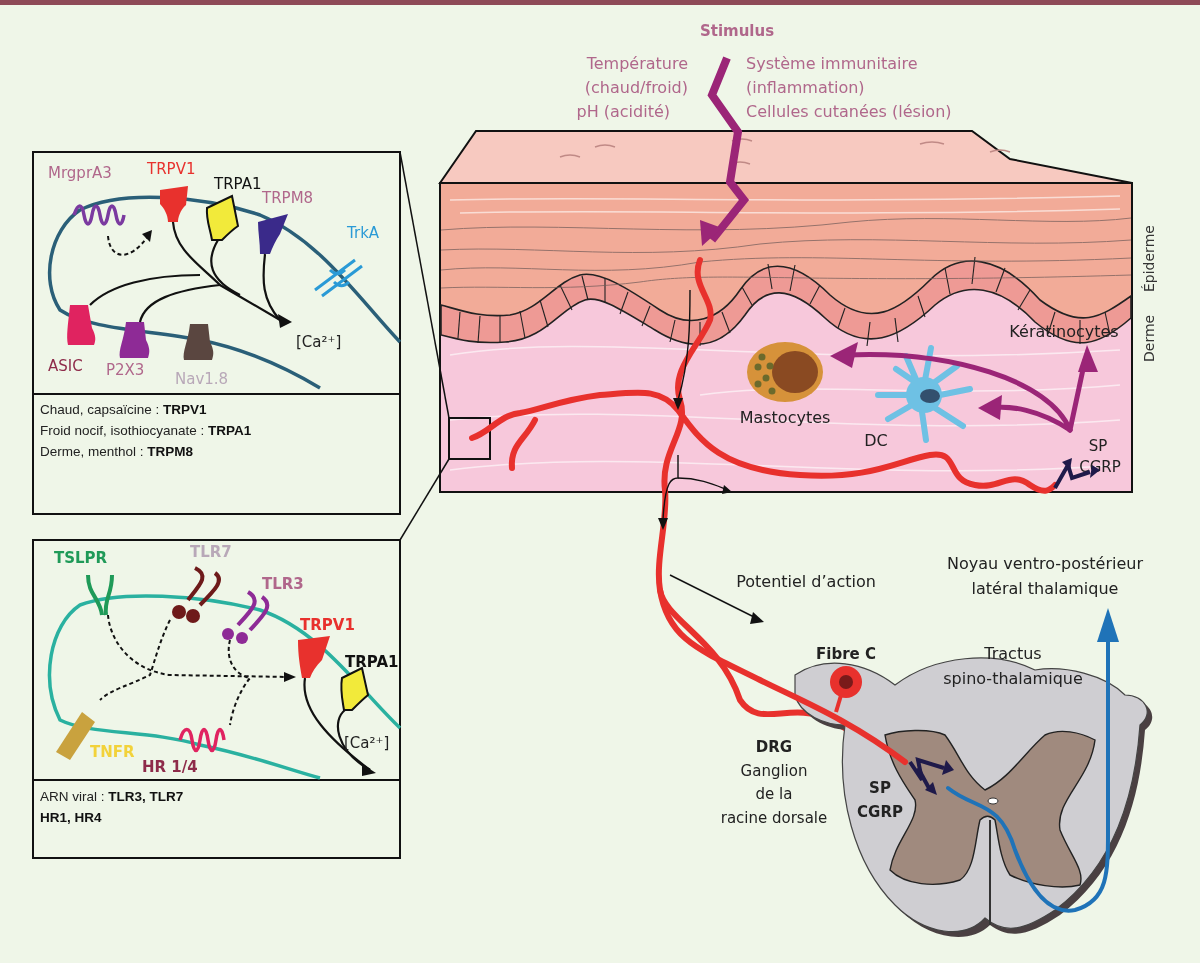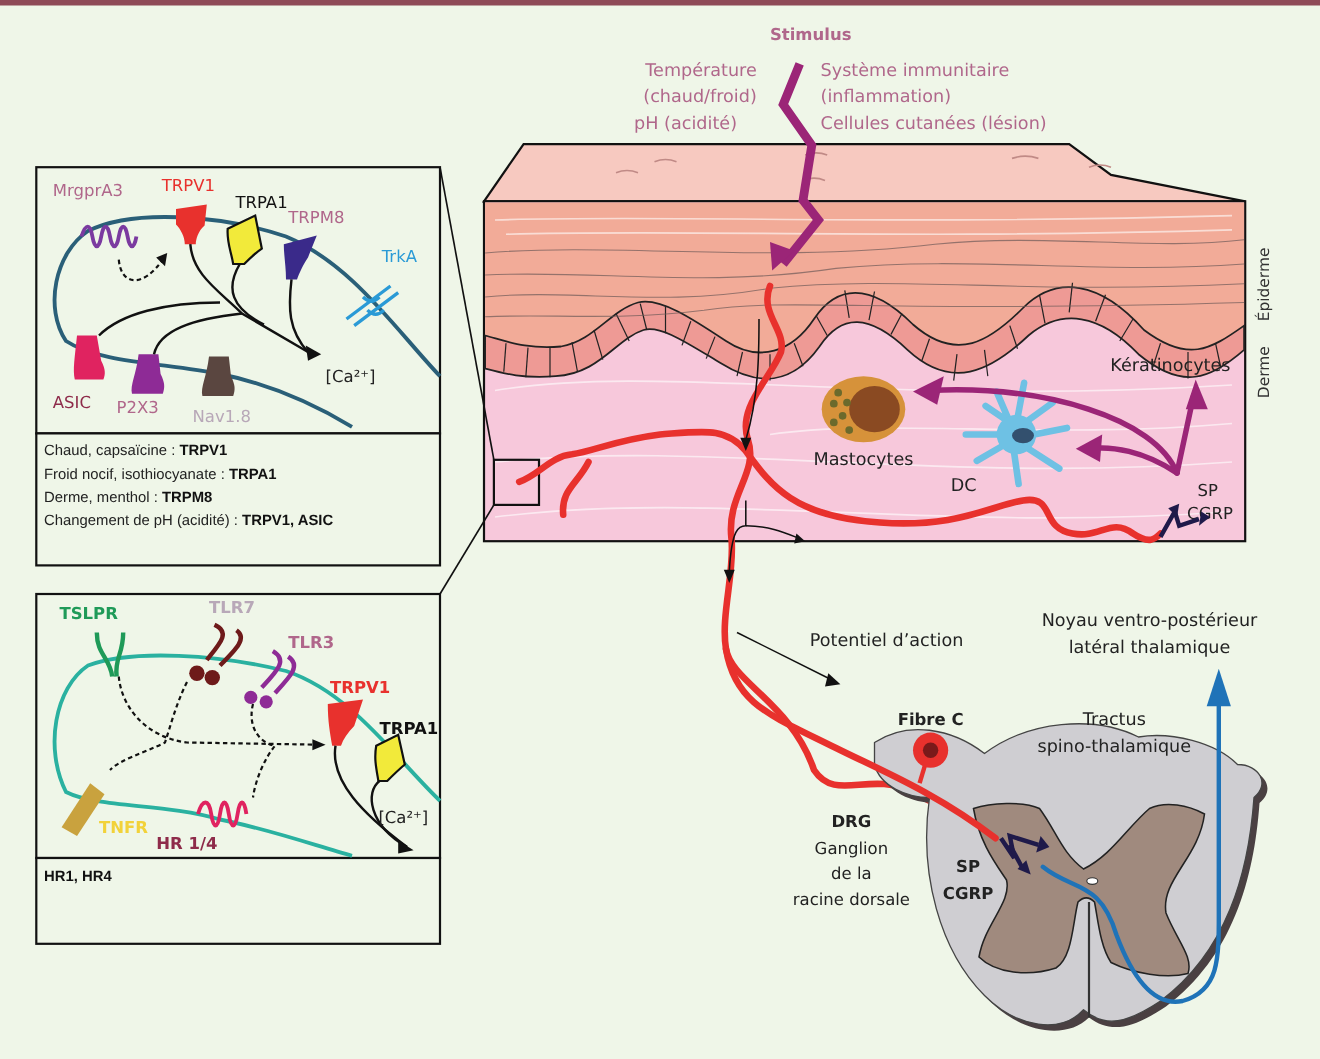--- a/index.html
+++ b/index.html
@@ -284,17 +284,17 @@
     <text x="90" y="757" fill="#f2d23a">TNFR</text>
     <text x="142" y="772" fill="#8e2b4a">HR 1/4</text>
   </g>
   <text class="t" x="344" y="748" font-size="15" fill="#222">[Ca²⁺]</text>
 </svg>
 
 <div class="box-text" style="left:40px;top:399px;">
   <div><span>Chaud, capsaïcine : </span><b>TRPV1</b></div>
   <div><span>Froid nocif, isothiocyanate : </span><b>TRPA1</b></div>
   <div><span>Derme, menthol : </span><b>TRPM8</b></div>
-  <div><span>Changement de pH (acidité) : </span><b>TRPV1, ASIC</b></div>
 </div>
 <div class="box-text" style="left:40px;top:786px;">
+  <div><span>ARN viral : </span><b>TLR3, TLR7</b></div>
   <div><span></span><b>HR1, HR4</b></div>
 </div>
 
 </body></html>

